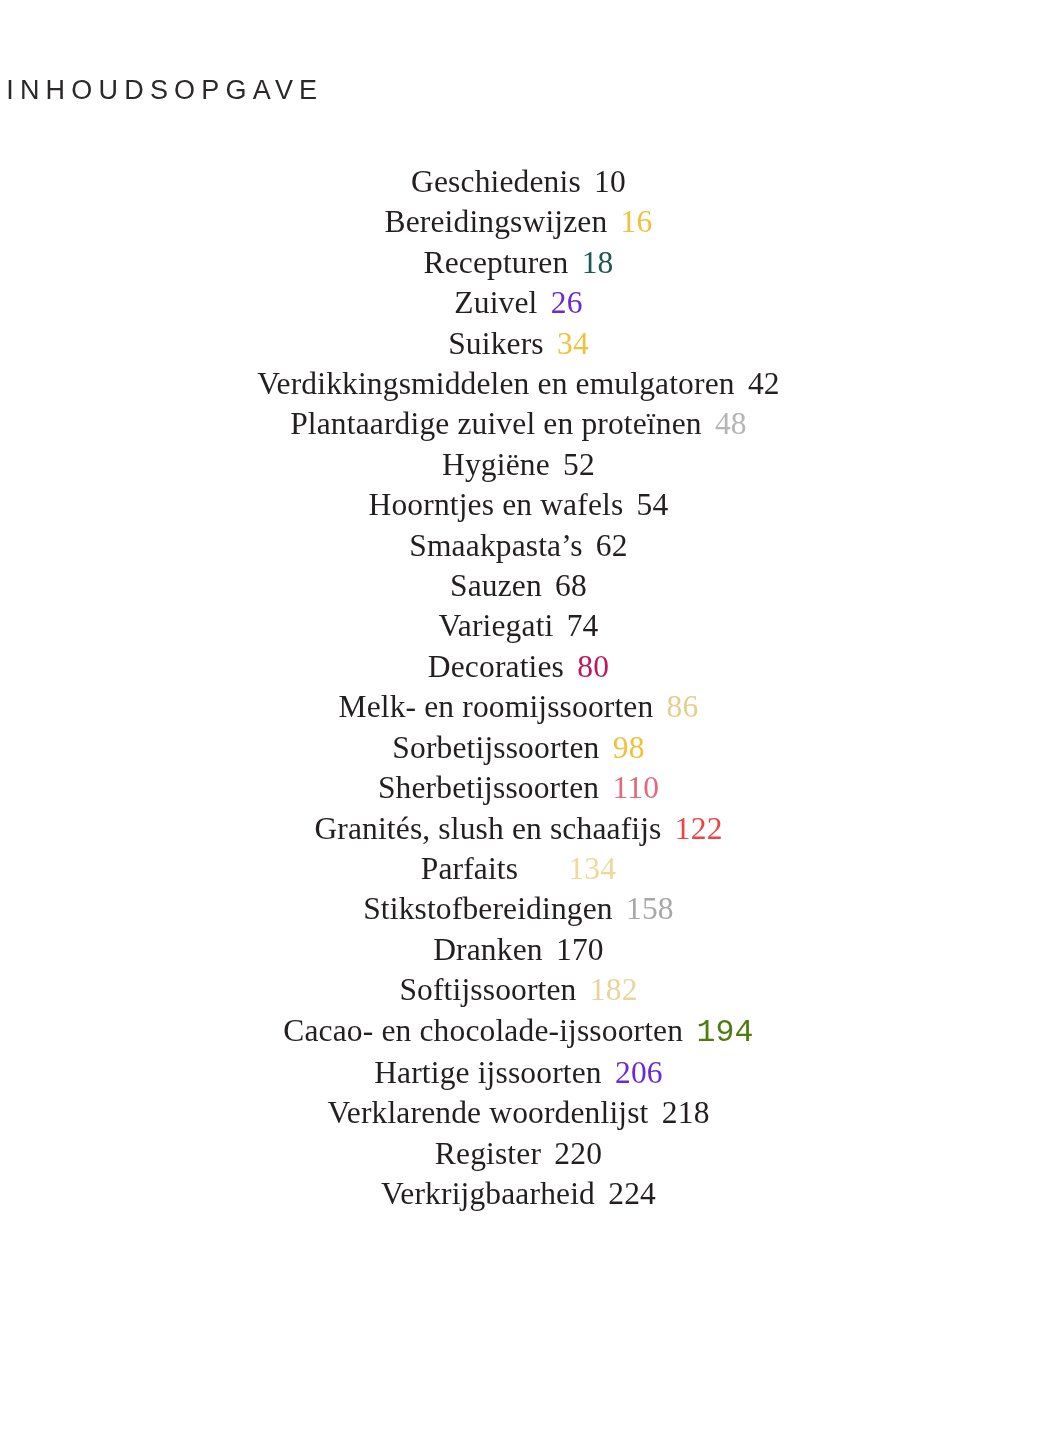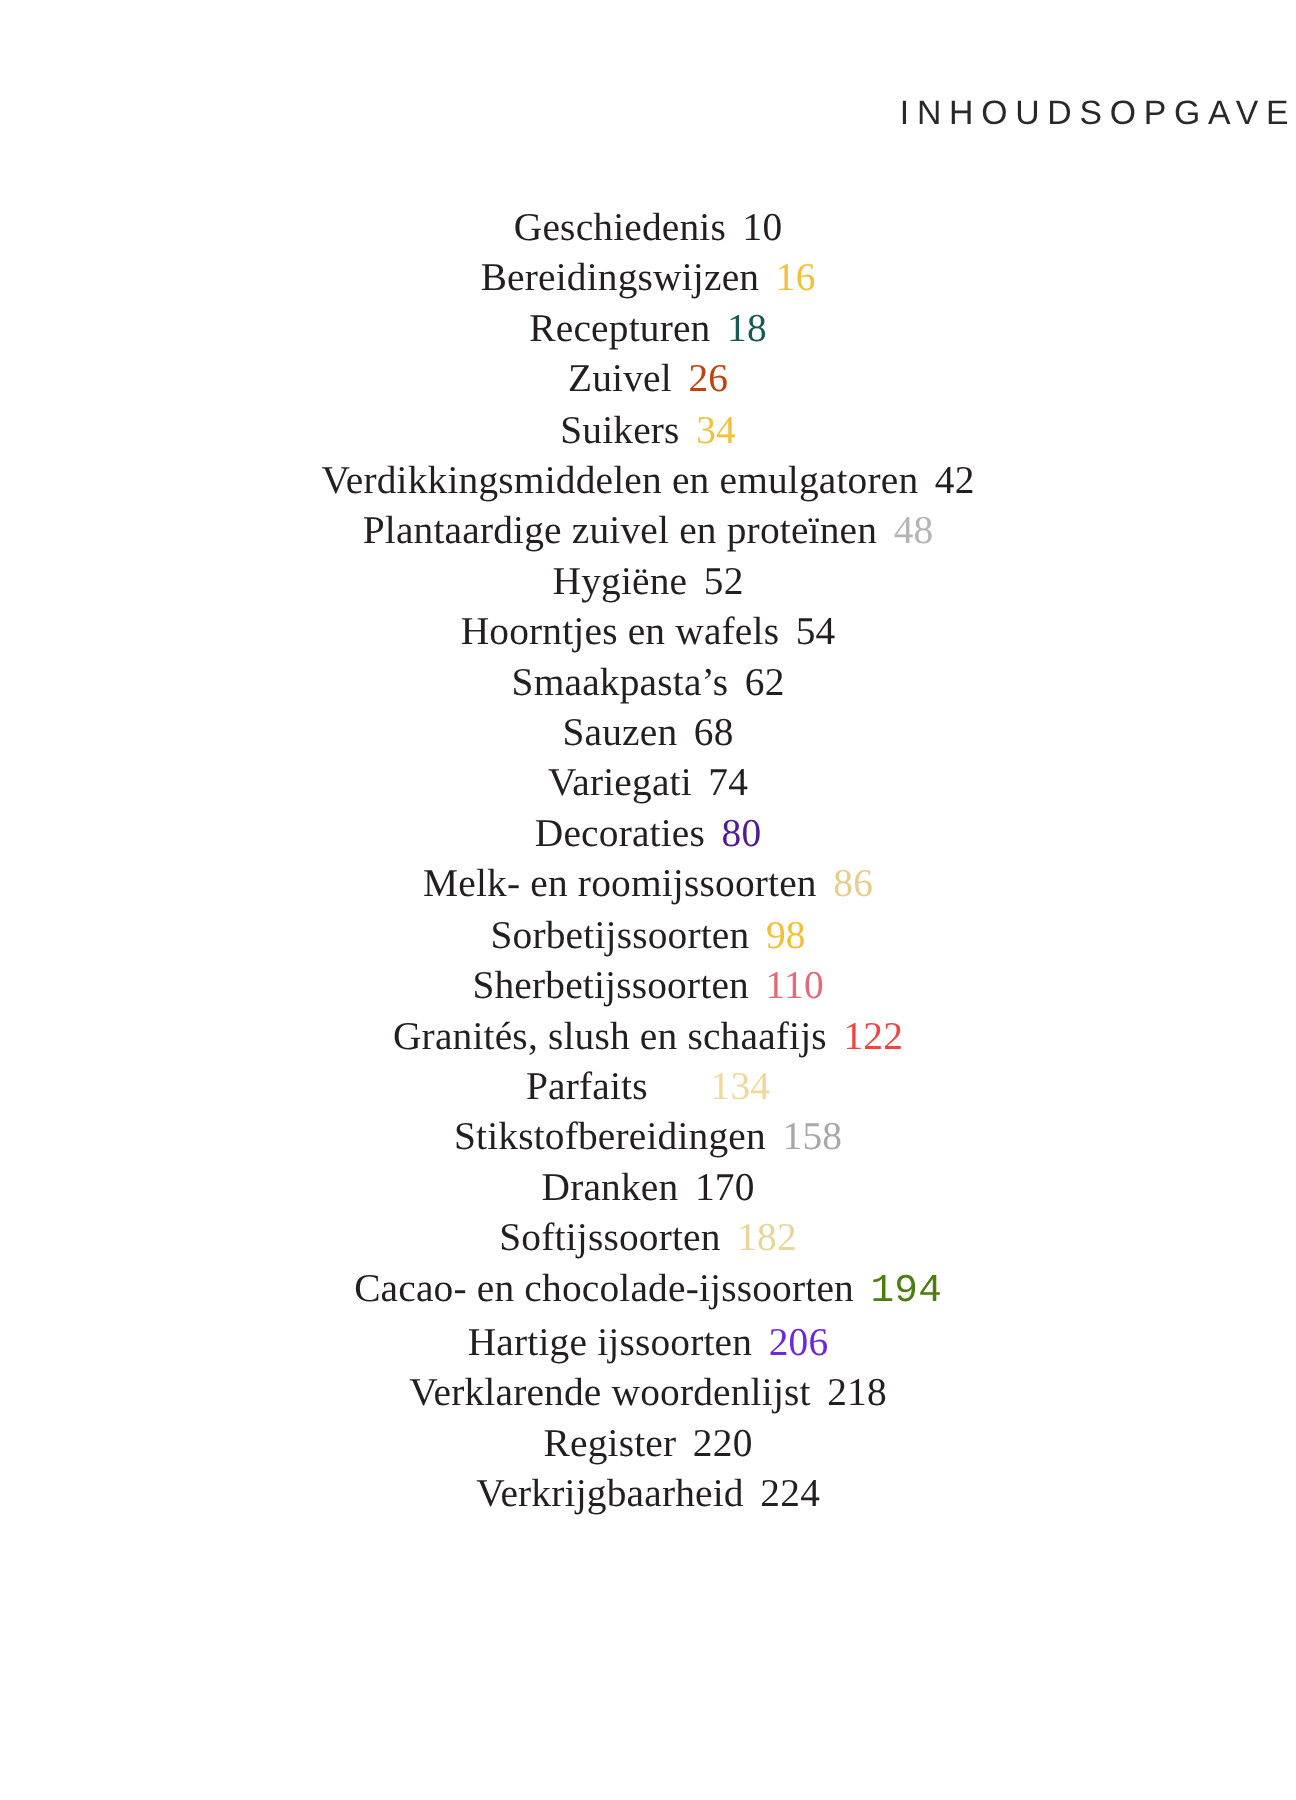--- a/index.html
+++ b/index.html
@@ -23,21 +23,21 @@
     background: #ffffff;
     box-sizing: border-box;
   }
 
   
   .toc-title {
     position: absolute;
     top: 57px;
     left: 0;
     width: 1037px;
-    text-align: right;
+    text-align: left;
     font-family: "Liberation Sans", "DejaVu Sans", sans-serif;
     font-weight: 300;
     font-size: 27px;
     letter-spacing: 6.2px;
     text-indent: 6.2px;
     color: #2b2829;
     white-space: nowrap;
   }
 
   
@@ -82,30 +82,30 @@
 
 <div class="page">
 
   <h1 class="toc-title">INHOUDSOPGAVE</h1>
 
   <ul class="toc-list">
 
   <li class="toc-entry"><span class="entry-title">Geschiedenis</span><span class="entry-gap"></span><span class="entry-page" style="color: rgb(35, 31, 32);">10</span></li>
       <li class="toc-entry"><span class="entry-title">Bereidingswijzen</span><span class="entry-gap"></span><span class="entry-page" style="color: rgb(240, 193, 60);">16</span></li>
       <li class="toc-entry"><span class="entry-title">Recepturen</span><span class="entry-gap"></span><span class="entry-page" style="color: rgb(26, 90, 82);">18</span></li>
-      <li class="toc-entry"><span class="entry-title">Zuivel</span><span class="entry-gap"></span><span class="entry-page" style="color: #c2410c;">26</span></li>
+      <li class="toc-entry"><span class="entry-title">Zuivel</span><span class="entry-gap"></span><span class="entry-page" style="color: #6d28d9;">26</span></li>
       <li class="toc-entry"><span class="entry-title">Suikers</span><span class="entry-gap"></span><span class="entry-page" style="color: rgb(240, 193, 60);">34</span></li>
       <li class="toc-entry"><span class="entry-title">Verdikkingsmiddelen en emulgatoren</span><span class="entry-gap"></span><span class="entry-page" style="color: rgb(35, 31, 32);">42</span></li>
       <li class="toc-entry"><span class="entry-title">Plantaardige zuivel en proteïnen</span><span class="entry-gap"></span><span class="entry-page" style="color: rgb(181, 181, 181);">48</span></li>
       <li class="toc-entry"><span class="entry-title">Hygiëne</span><span class="entry-gap"></span><span class="entry-page" style="color: rgb(35, 31, 32);">52</span></li>
       <li class="toc-entry"><span class="entry-title">Hoorntjes en wafels</span><span class="entry-gap"></span><span class="entry-page" style="color: rgb(35, 31, 32);">54</span></li>
       <li class="toc-entry"><span class="entry-title">Smaakpasta’s</span><span class="entry-gap"></span><span class="entry-page" style="color: rgb(35, 31, 32);">62</span></li>
       <li class="toc-entry"><span class="entry-title">Sauzen</span><span class="entry-gap"></span><span class="entry-page" style="color: rgb(35, 31, 32);">68</span></li>
       <li class="toc-entry"><span class="entry-title">Variegati</span><span class="entry-gap"></span><span class="entry-page" style="color: rgb(35, 31, 32);">74</span></li>
-      <li class="toc-entry"><span class="entry-title">Decoraties</span><span class="entry-gap"></span><span class="entry-page" style="color: #4c1d95;">80</span></li>
+      <li class="toc-entry"><span class="entry-title">Decoraties</span><span class="entry-gap"></span><span class="entry-page" style="color: #be185d;">80</span></li>
       <li class="toc-entry"><span class="entry-title">Melk- en roomijssoorten</span><span class="entry-gap"></span><span class="entry-page" style="color: rgb(229, 206, 142);">86</span></li>
       <li class="toc-entry"><span class="entry-title">Sorbetijssoorten</span><span class="entry-gap"></span><span class="entry-page" style="color: rgb(240, 193, 60);">98</span></li>
       <li class="toc-entry"><span class="entry-title">Sherbetijssoorten</span><span class="entry-gap"></span><span class="entry-page" style="color: rgb(224, 105, 122);">110</span></li>
       <li class="toc-entry"><span class="entry-title">Granités, slush en schaafijs</span><span class="entry-gap"></span><span class="entry-page" style="color: #ef4444;">122</span></li>
       <li class="toc-entry"><span class="entry-title">Parfaits</span><span class="entry-gap"></span><span class="entry-page" style="color: rgb(239, 217, 154); margin-left: 37px;">134</span></li>
       <li class="toc-entry"><span class="entry-title">Stikstofbereidingen</span><span class="entry-gap"></span><span class="entry-page" style="color: rgb(168, 168, 168);">158</span></li>
       <li class="toc-entry"><span class="entry-title">Dranken</span><span class="entry-gap"></span><span class="entry-page" style="color: rgb(35, 31, 32);">170</span></li>
       <li class="toc-entry"><span class="entry-title">Softijssoorten</span><span class="entry-gap"></span><span class="entry-page" style="color: rgb(232, 213, 155);">182</span></li>
       <li class="toc-entry"><span class="entry-title">Cacao- en chocolade-ijssoorten</span><span class="entry-gap"></span><span class="entry-page" style="color: #4d7c0f; font-family: Liberation Mono, monospace;">194</span></li>
       <li class="toc-entry"><span class="entry-title">Hartige ijssoorten</span><span class="entry-gap"></span><span class="entry-page" style="color: #6d28d9;">206</span></li>

